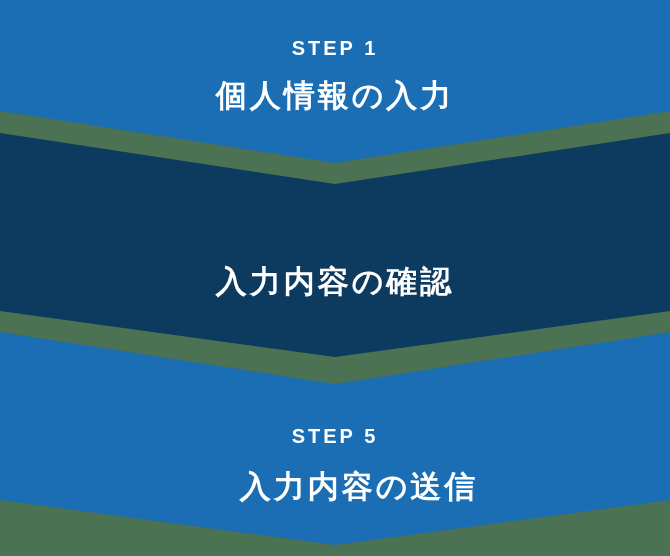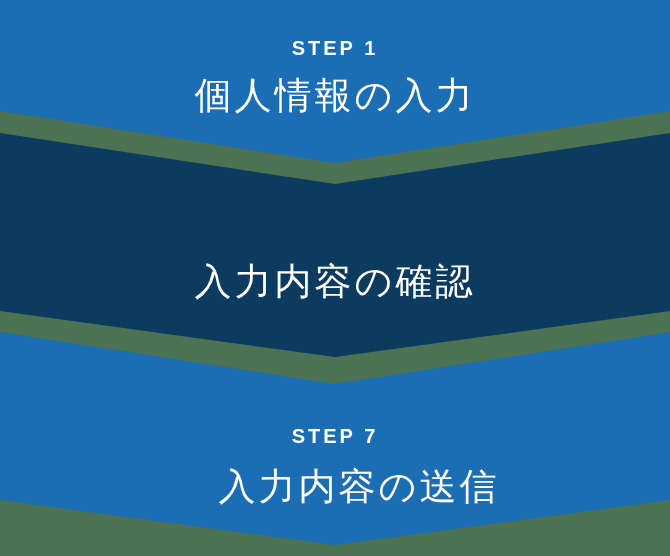--- a/index.html
+++ b/index.html
@@ -34,22 +34,22 @@
     color: #ffffff;
     white-space: nowrap;
   }
   .step-label {
     font-size: 20px;
     font-weight: 700;
     letter-spacing: 3px;
     line-height: 24px;
   }
   .step-title {
-    font-size: 37px;
-    font-weight: 400;
+    font-size: 31px;
+    font-weight: 700;
     letter-spacing: 3px;
     line-height: 36px;
   }
   
   .s1-label { top: 36px; }
   .s1-title { top: 78px; }
   .s2-label { top: 229px; }
   .s2-title { top: 264px; }
   .s3-label { top: 424px; }
   .s3-title { top: 469px; padding-left: 24px; }
@@ -63,16 +63,16 @@
     <path d="M0 0 L670 0 L670 111 L335 163 L0 111 Z" fill="#1b6db4"></path>
     <path d="M0 133 L335 184 L670 133 L670 311 L335 357 L0 311 Z" fill="#0d3a5f"></path>
     <path d="M0 332 L335 384 L670 332 L670 500 L335 545 L0 500 Z" fill="#1b6db4"></path>
   </svg>
 
   <div class="txt step-label s1-label">STEP 1</div>
   <div class="txt step-title s1-title">個人情報の入力</div>
 
   <div class="txt step-title s2-title">入力内容の確認</div>
 
-  <div class="txt step-label s3-label">STEP 7</div>
+  <div class="txt step-label s3-label">STEP 5</div>
   <div class="txt step-title s3-title">入力内容の送信</div>
 
 </div>
 
 </body></html>

